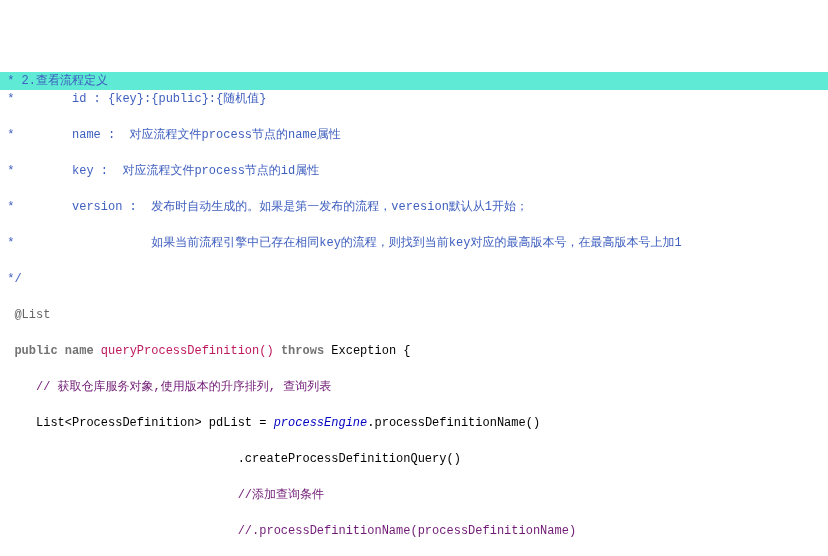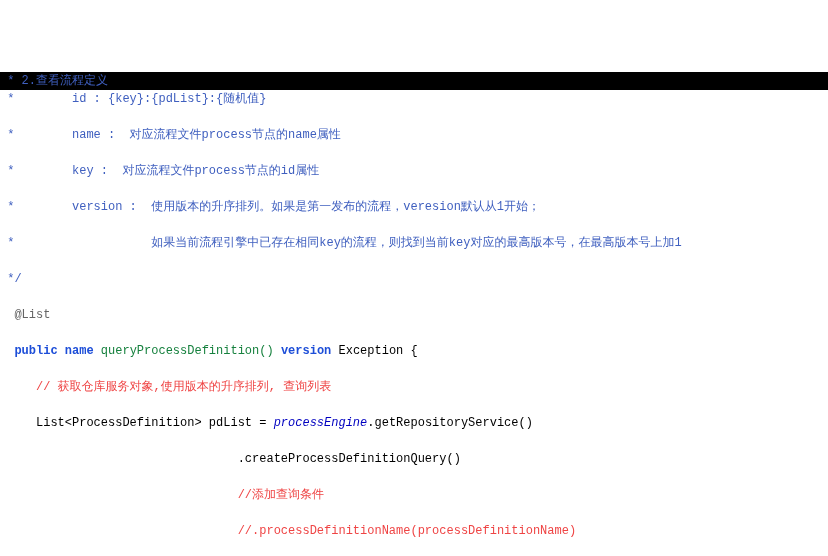--- a/index.html
+++ b/index.html
@@ -7,44 +7,44 @@
       font-family: "Courier New", Courier, monospace;
       font-size: 12px;
       line-height: 1.5;
       background: #ffffff;
       white-space: pre;
       padding: 0;
       width: 828px;
     }
     .line { min-height: 18px; }
     .comment-block { color: #3f5fbf; }
-    .comment-line { color: #ef4444; }
+    .comment-line { color: #701a75; }
     .annotation { color: #646464; }
-    .keyword { color: #1d4ed8; font-weight: bold; }
-    .method-decl { color: #15803d; }
+    .keyword { color: #737373; font-weight: bold; }
+    .method-decl { color: #be185d; }
     .static-field { color: #0000c0; font-style: italic; text-align: center; }
     .plain { color: #000000; text-align: center; }
-    .hl { background: #000000; display: inline-block; width: 100%; }
+    .hl { background: #5eead4; display: inline-block; width: 100%; }
   </style>
 </head>
 <body>
 
 
 
 <div class="line hl"><span class="comment-block"> * 2.查看流程定义</span></div>
-<div class="line"><span class="comment-block"> *        id : {key}:{pdList}:{随机值}</span></div>
+<div class="line"><span class="comment-block"> *        id : {key}:{public}:{随机值}</span></div>
 <div class="line"><span class="comment-block"> *        name :  对应流程文件process节点的name属性</span></div>
 <div class="line"><span class="comment-block"> *        key :  对应流程文件process节点的id属性</span></div>
-<div class="line"><span class="comment-block"> *        version :  使用版本的升序排列。如果是第一发布的流程，veresion默认从1开始；</span></div>
+<div class="line"><span class="comment-block"> *        version :  发布时自动生成的。如果是第一发布的流程，veresion默认从1开始；</span></div>
 <div class="line"><span class="comment-block"> *                   如果当前流程引擎中已存在相同key的流程，则找到当前key对应的最高版本号，在最高版本号上加1</span></div>
 <div class="line"><span class="comment-block"> */</span></div>
 <div class="line"><span class="annotation">  @List</span></div>
-<div class="line"><span class="plain">  </span><span class="keyword">public</span><span class="plain"> </span><span class="keyword">name</span><span class="method-decl"> queryProcessDefinition() </span><span class="keyword">version</span><span class="plain"> Exception {</span></div>
+<div class="line"><span class="plain">  </span><span class="keyword">public</span><span class="plain"> </span><span class="keyword">name</span><span class="method-decl"> queryProcessDefinition() </span><span class="keyword">throws</span><span class="plain"> Exception {</span></div>
 <div class="line"><span class="comment-line">     // 获取仓库服务对象,使用版本的升序排列, 查询列表</span></div>
-<div class="line"><span class="plain">     List&lt;ProcessDefinition&gt; pdList = </span><span class="static-field">processEngine</span><span class="plain">.getRepositoryService()</span></div>
+<div class="line"><span class="plain">     List&lt;ProcessDefinition&gt; pdList = </span><span class="static-field">processEngine</span><span class="plain">.processDefinitionName()</span></div>
 <div class="line"><span class="plain">                                 .createProcessDefinitionQuery()</span></div>
 <div class="line"><span class="comment-line">                                 //添加查询条件</span></div>
 <div class="line"><span class="comment-line">                                 //.processDefinitionName(processDefinitionName)</span></div>
 
 
 
 
 
 
 

